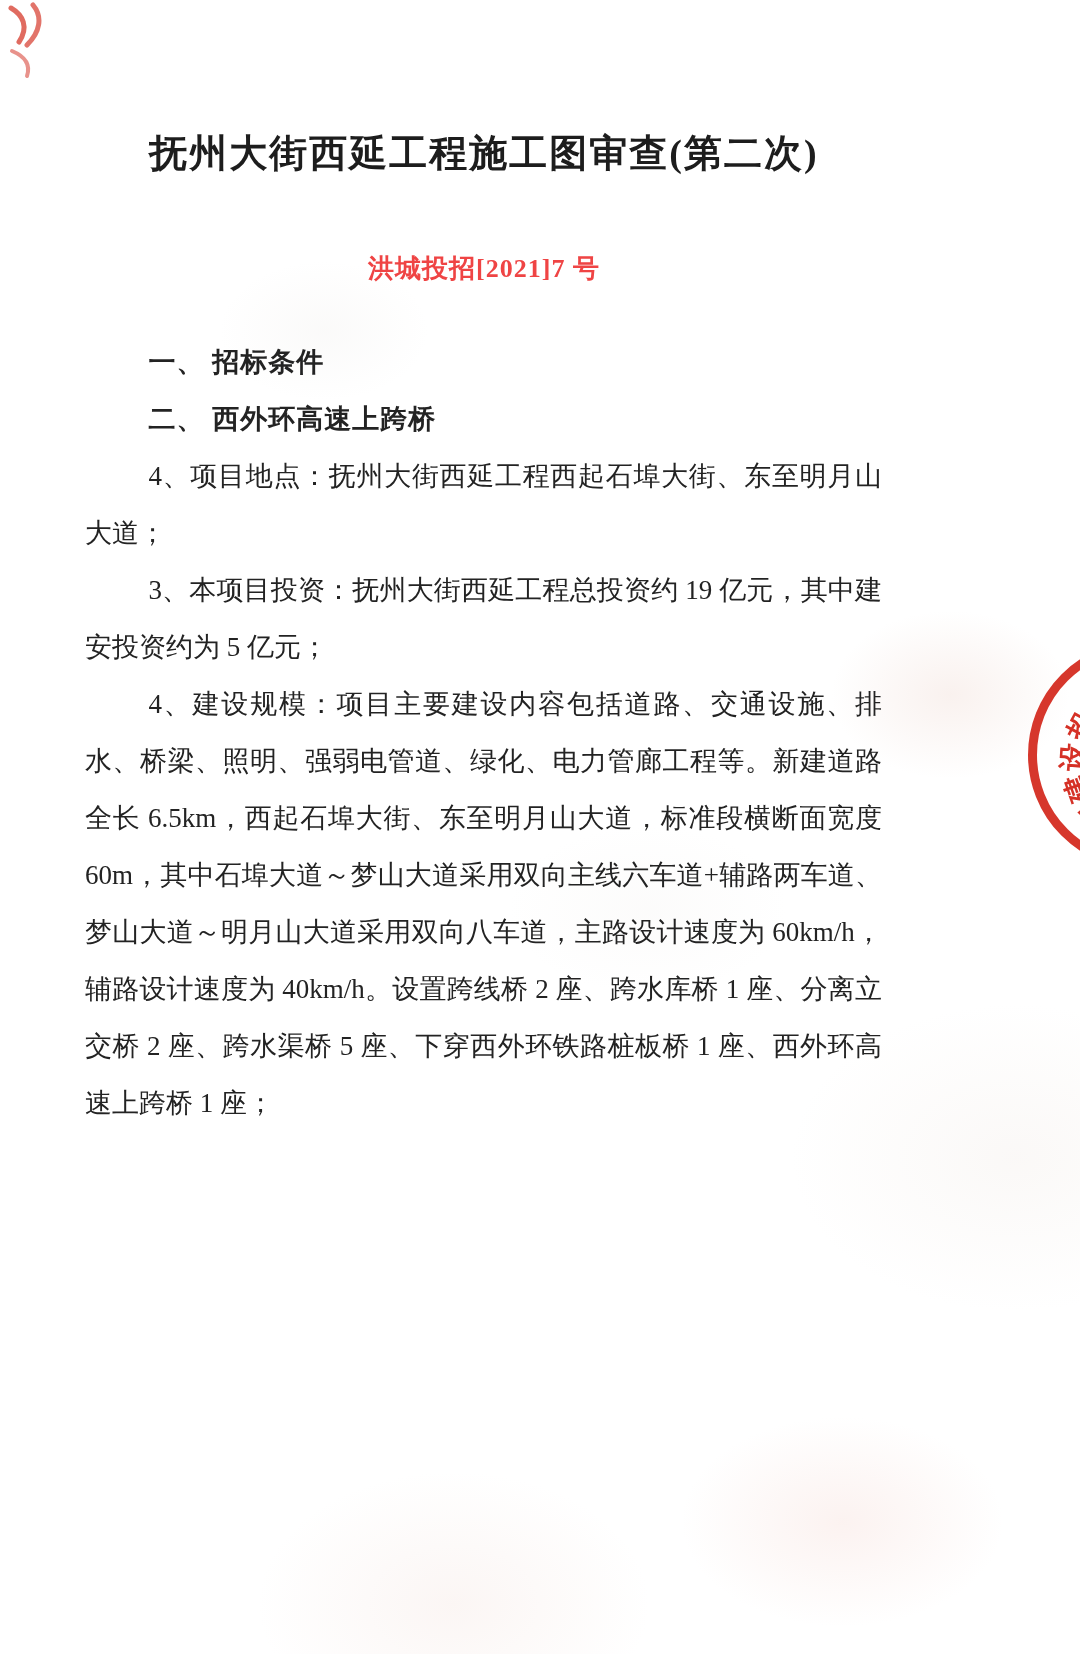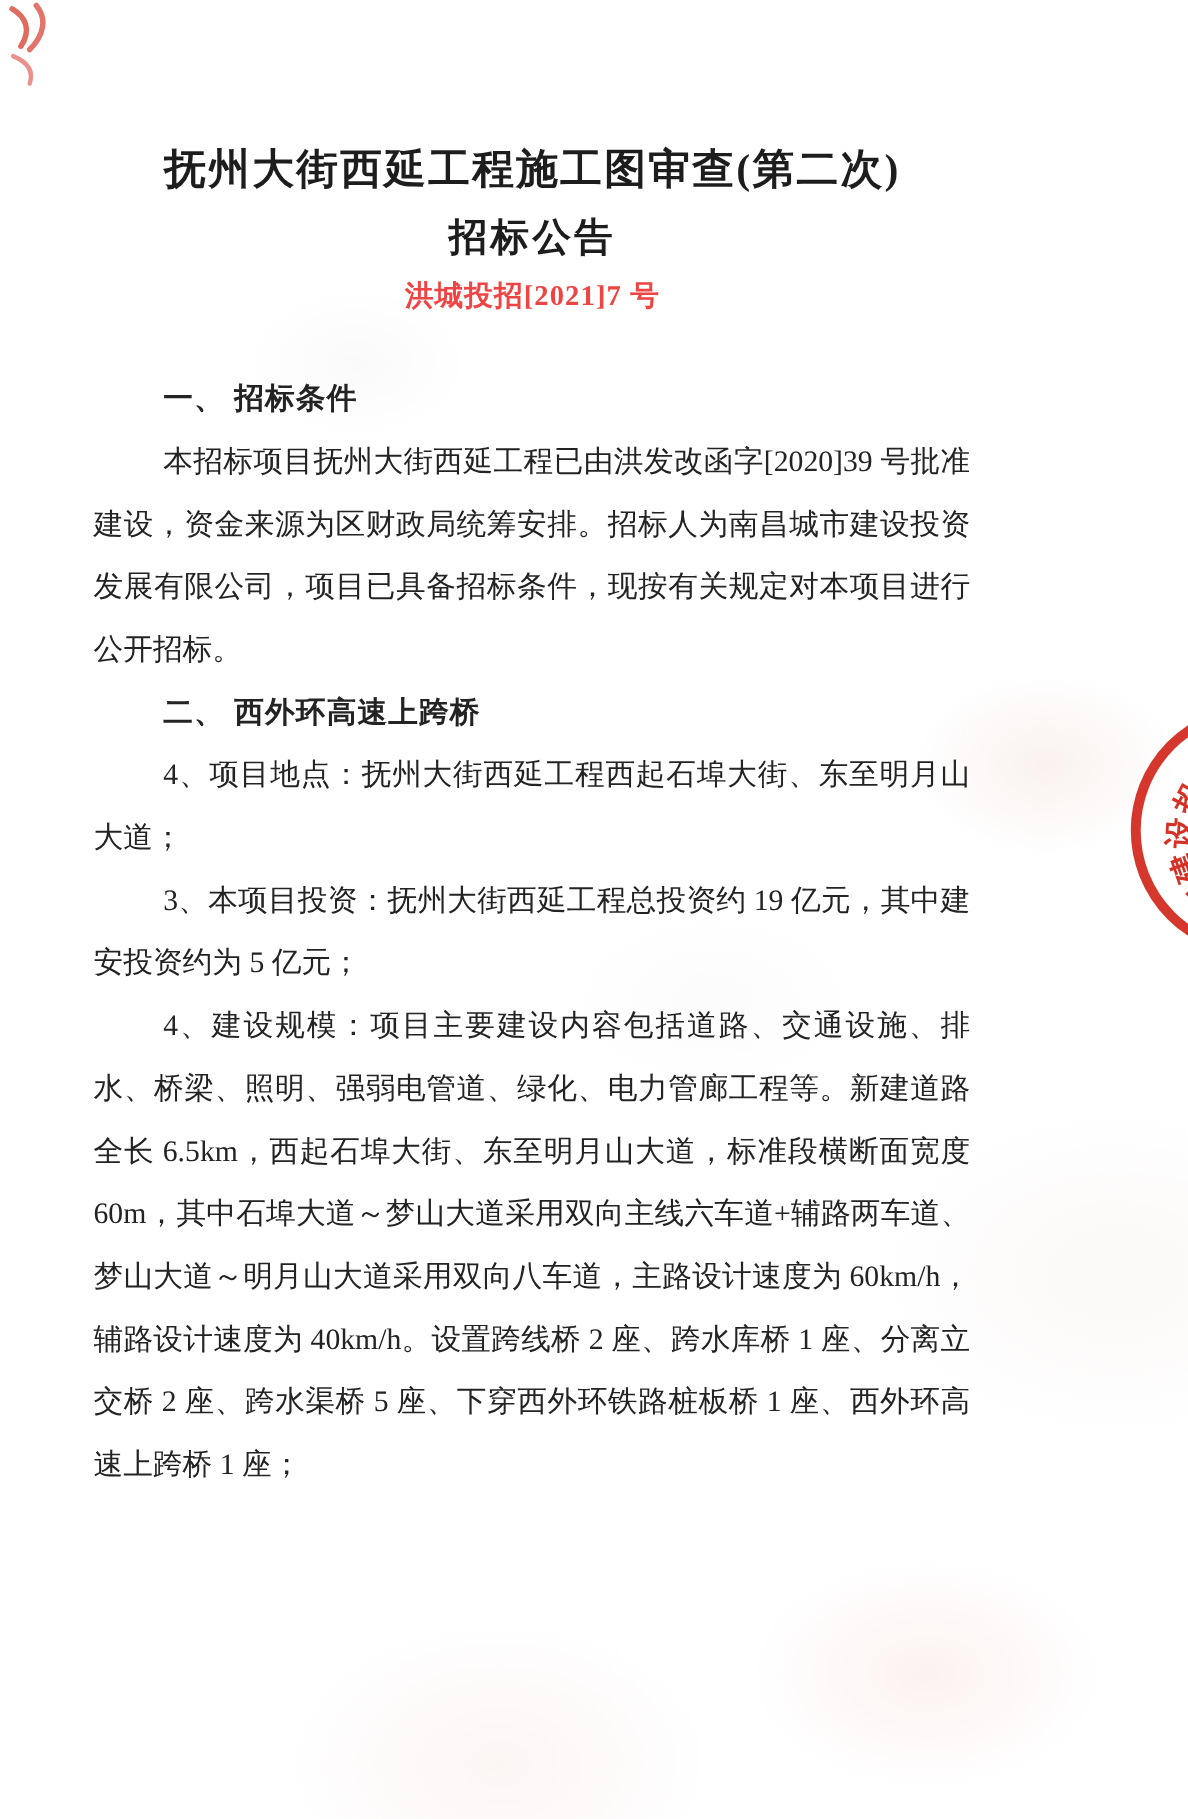--- a/index.html
+++ b/index.html
@@ -42,21 +42,21 @@
   }
 
   .content {
     position: absolute; top: 334px; left: 85px; width: 797px;
     font-size: 27px; line-height: 57px; text-align: justify;
     color: #232323;
   }
   .content p { margin: 0; text-indent: 2.35em; }
   .content p.heading {
     font-weight: bold;
-    font-family: Liberation Sans, sans-serif;
+    font-family: Liberation Serif, serif;
     letter-spacing: 1px;
   }
 
   
   .stamp {
     position: absolute; left: 1028px; top: 641px;
     width: 210px; height: 210px;
     border: 9px solid rgba(211,38,26,0.92);
     border-radius: 50%;
   }
@@ -83,27 +83,25 @@
   <div class="artifacts"></div>
 
   <svg class="corner-mark" width="54" height="80" viewBox="0 0 54 80">
     <path d="M9 6 C 21 13, 27 25, 17 40" stroke="#d6392b" stroke-width="5" fill="none" opacity="0.75" stroke-linecap="round"></path>
     <path d="M31 3 C 41 15, 38 30, 25 43" stroke="#d6392b" stroke-width="5" fill="none" opacity="0.7" stroke-linecap="round"></path>
     <path d="M10 49 C 22 54, 29 62, 25 74" stroke="#d6392b" stroke-width="4" fill="none" opacity="0.55" stroke-linecap="round"></path>
   </svg>
 
   <h1 class="title1">抚州大街西延工程施工图审查(第二次)</h1>
 
-  <h2 class="title2">招标公告</h2>
 
   <div class="docno">洪城投招[2021]7 号</div>
 
   <div class="content">
     <p class="heading">一、 招标条件</p>
-    <p>本招标项目抚州大街西延工程已由洪发改函字[2020]39 号批准建设，资金来源为区财政局统筹安排。招标人为南昌城市建设投资发展有限公司，项目已具备招标条件，现按有关规定对本项目进行公开招标。</p>
 
     <p class="heading">二、 西外环高速上跨桥</p>
     <p>4、项目地点：抚州大街西延工程西起石埠大街、东至明月山大道；</p>
     <p>3、本项目投资：抚州大街西延工程总投资约 19 亿元，其中建安投资约为 5 亿元；</p>
     <p>4、建设规模：项目主要建设内容包括道路、交通设施、排水、桥梁、照明、强弱电管道、绿化、电力管廊工程等。新建道路全长 6.5km，西起石埠大街、东至明月山大道，标准段横断面宽度 60m，其中石埠大道～梦山大道采用双向主线六车道+辅路两车道、梦山大道～明月山大道采用双向八车道，主路设计速度为 60km/h，辅路设计速度为 40km/h。设置跨线桥 2 座、跨水库桥 1 座、分离立交桥 2 座、跨水渠桥 5 座、下穿西外环铁路桩板桥 1 座、西外环高速上跨桥 1 座；</p>
   </div>
 
   <div class="stamp">
     <span class="sc sc0">资</span>
     <span class="sc sc1">投</span>

